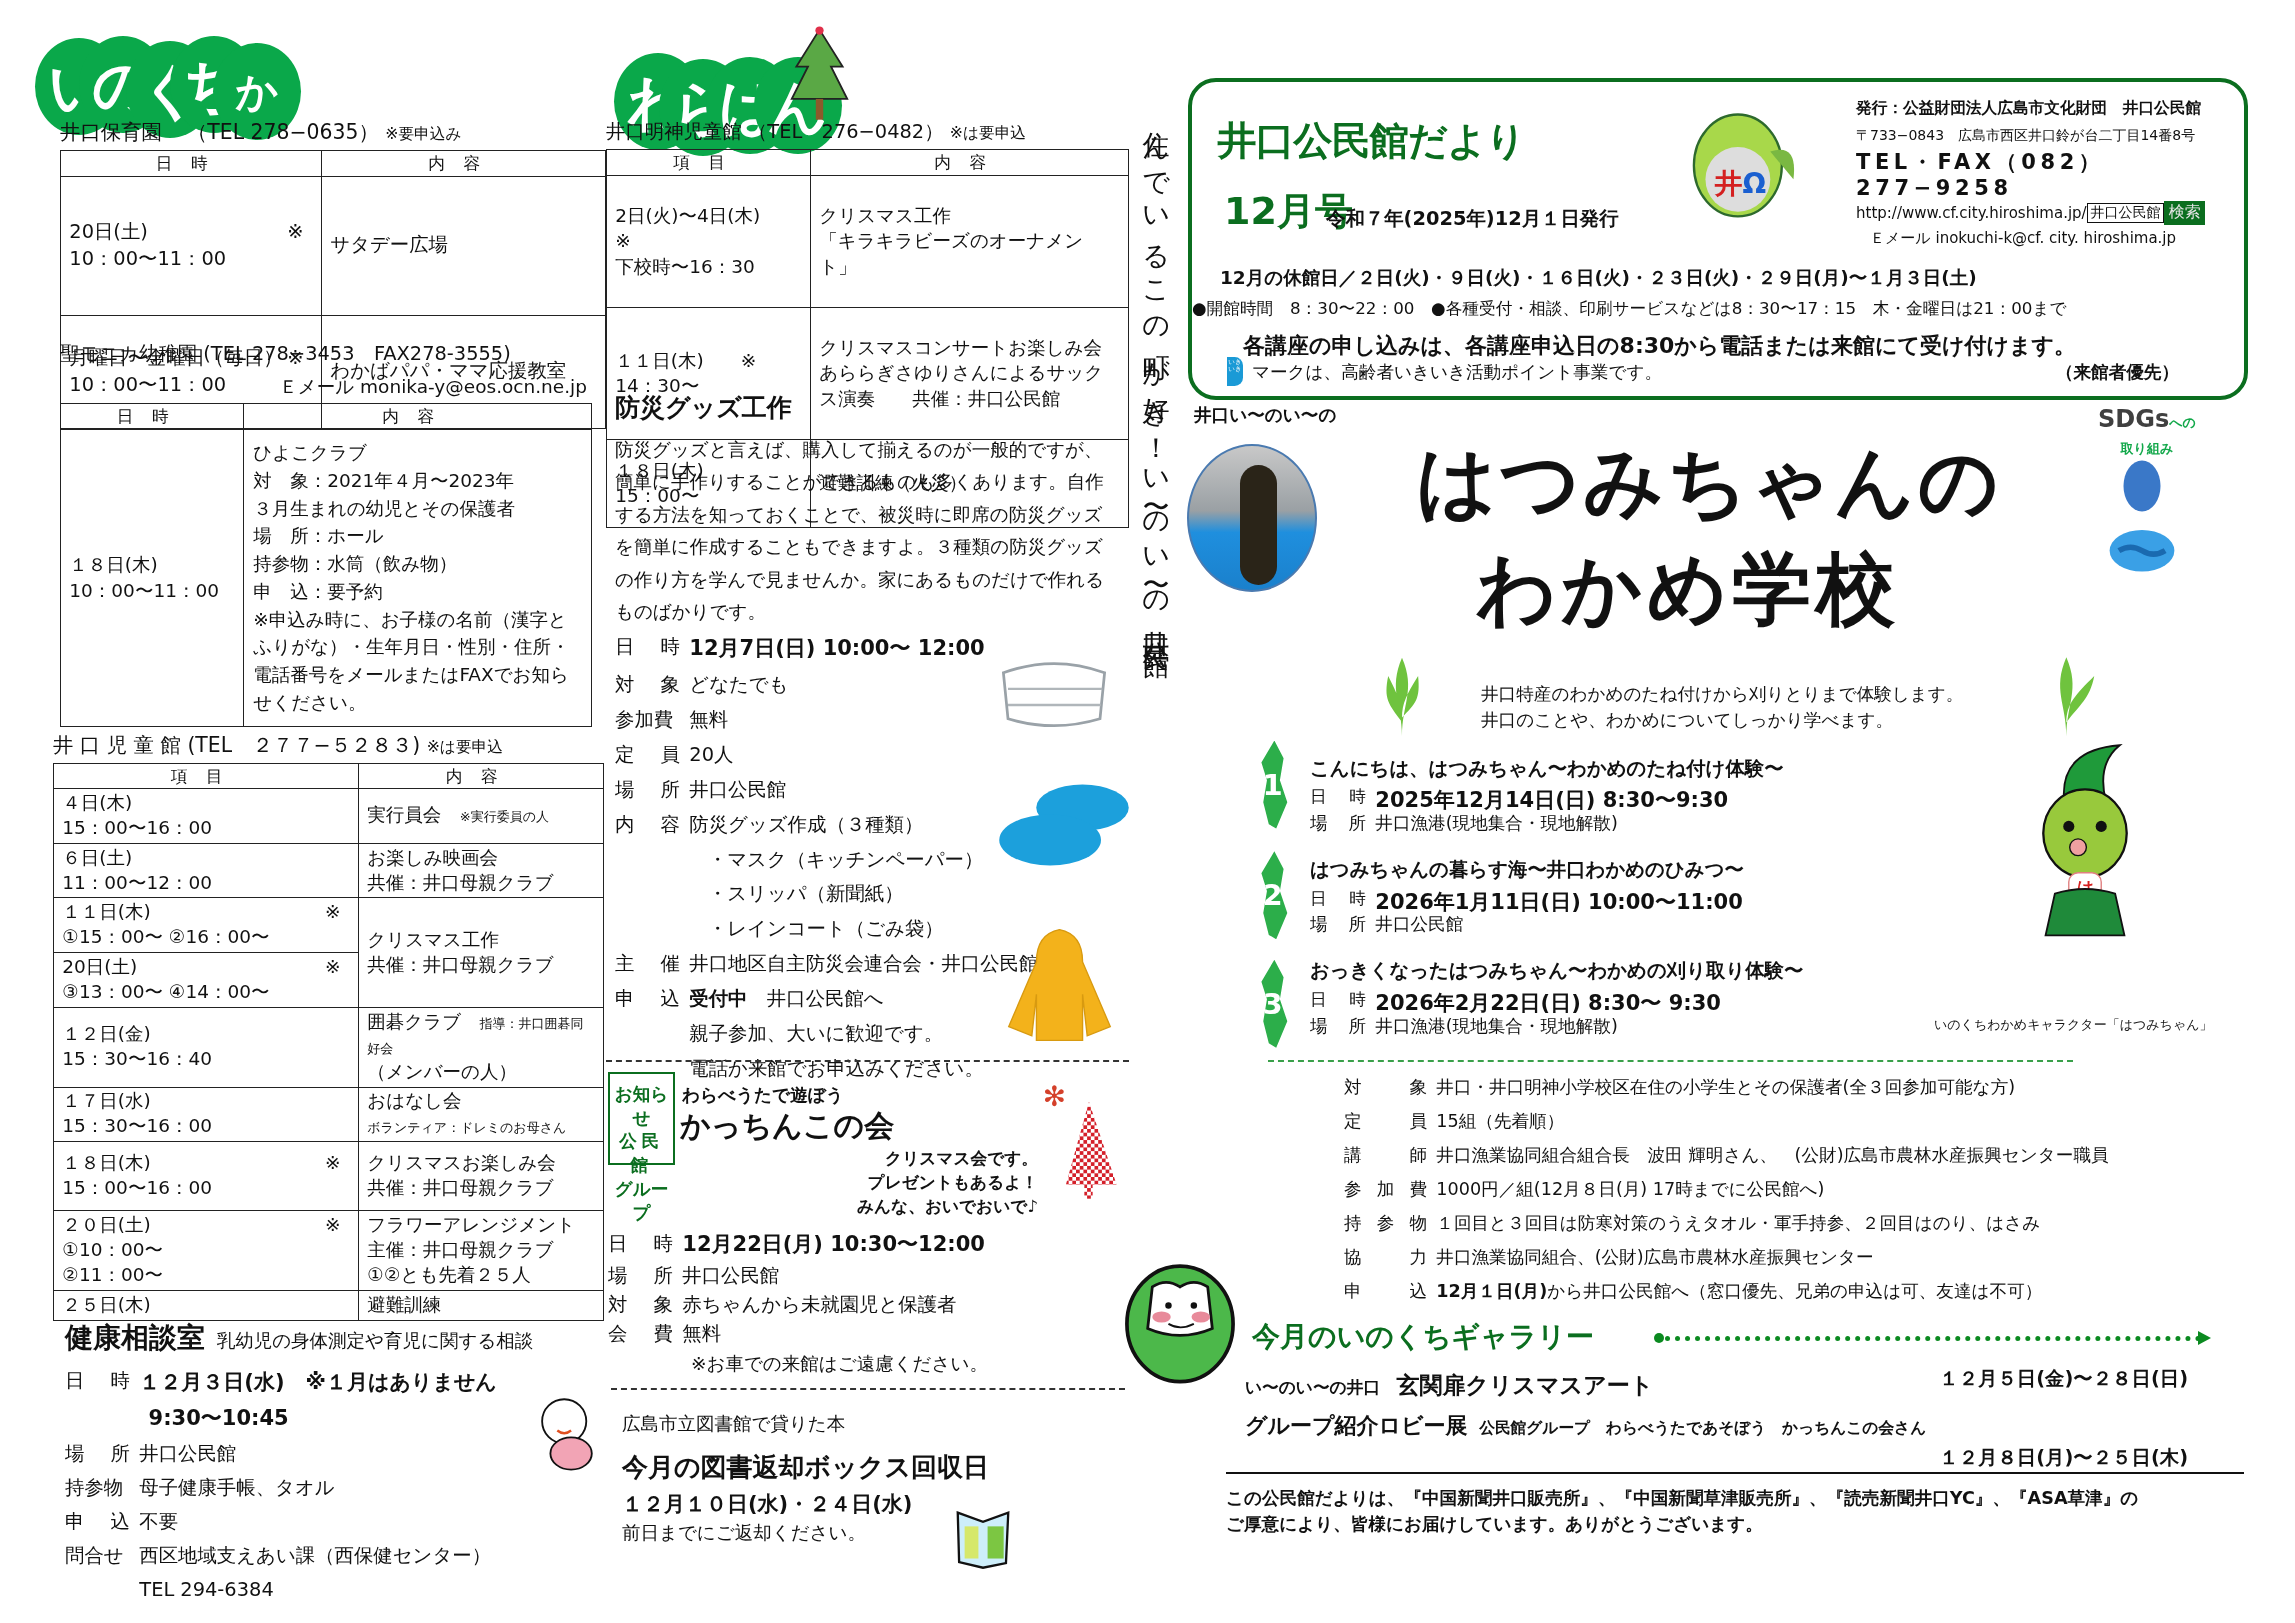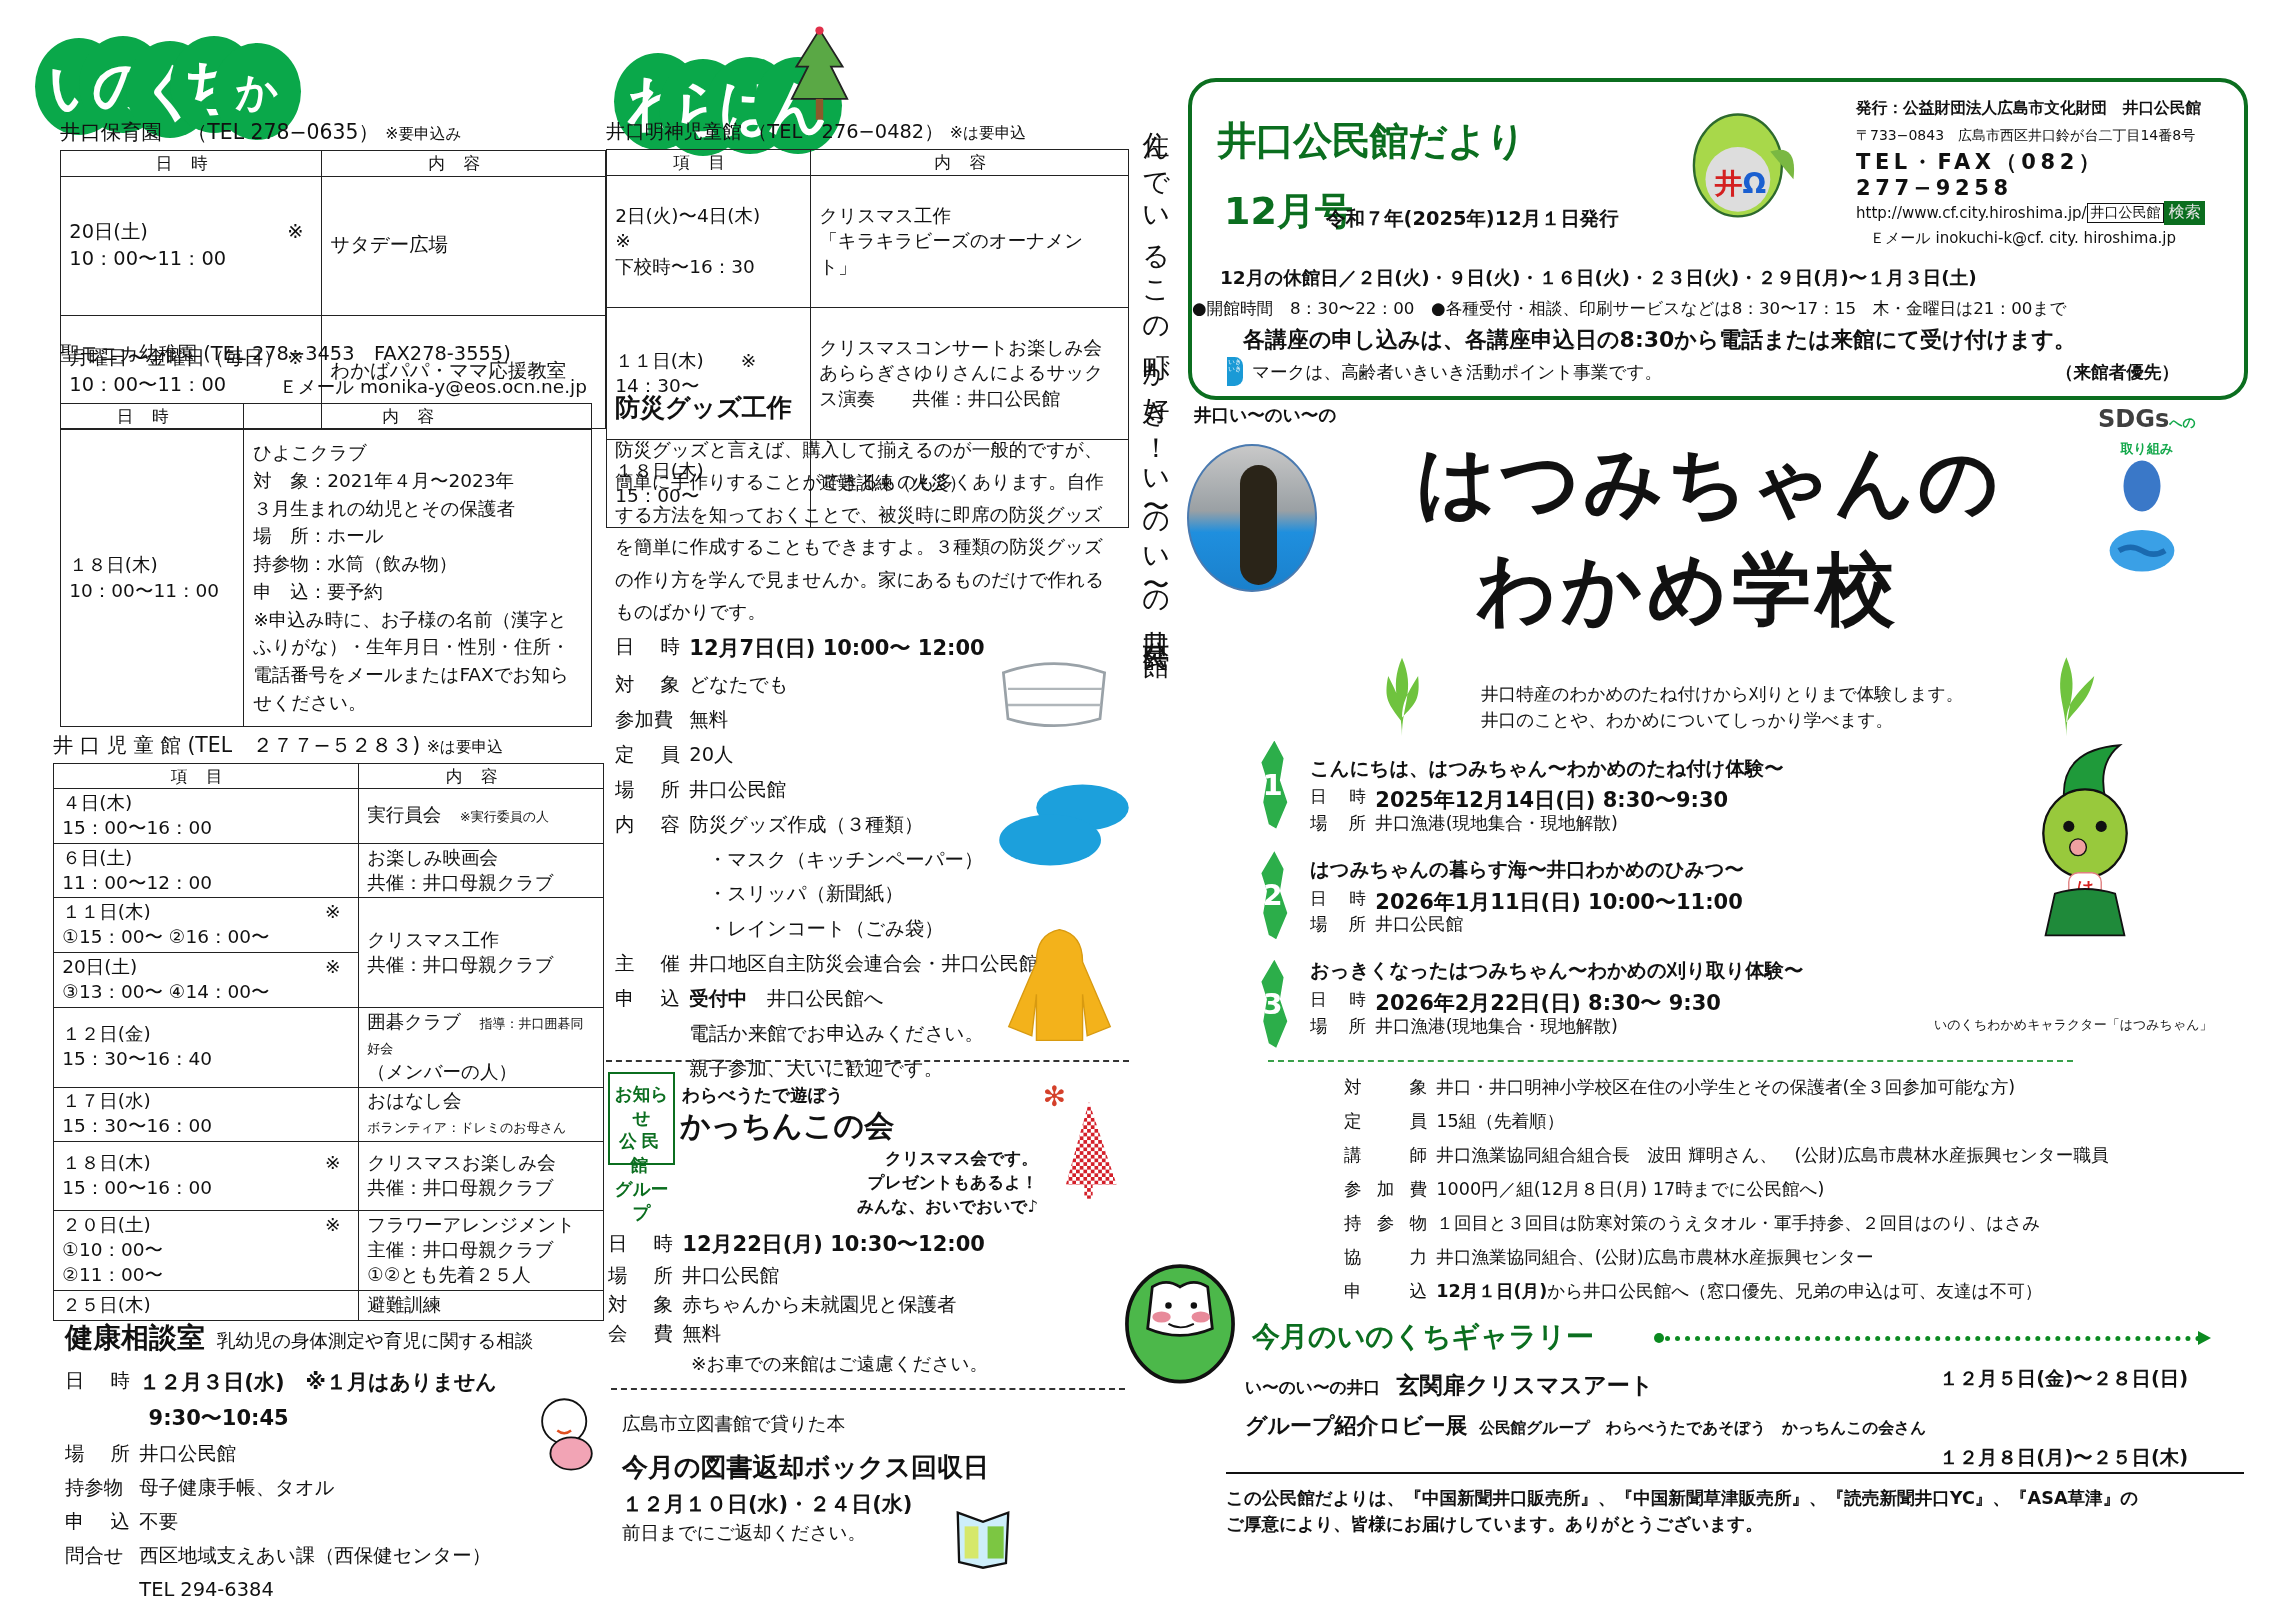--- a/index.html
+++ b/index.html
@@ -292,25 +292,25 @@
     <div class="row" style="line-height:1.8">
         <span class="lbl">
           <span>申</span>
           <span>込</span>
         </span>
         <span class="b">受付中</span>
         <span>　井口公民館へ</span>
       </div>
     <div class="row" style="line-height:1.8">
         <span class="lbl"></span>
+        <span>親子参加、大いに歓迎です。</span>
+      </div>
+    <div class="row" style="line-height:1.8">
+        <span class="lbl"></span>
         <span>電話か来館でお申込みください。</span>
-      </div>
-    <div class="row" style="line-height:1.8">
-        <span class="lbl"></span>
-        <span>親子参加、大いに歓迎です。</span>
       </div>
   </div>
   <svg class="abs" style="left:379px;top:268px" width="120" height="69" data-name="mask-icon" viewBox="0 0 260 150">
     <path d="M20 30 Q130 -10 240 30 L230 130 Q130 160 30 130 Z" fill="#fff" stroke="#9aa2a8" stroke-width="6"></path>
     <line x1="30" y1="65" x2="235" y2="65" stroke="#b0b6ba" stroke-width="5"></line>
     <line x1="30" y1="100" x2="232" y2="100" stroke="#b0b6ba" stroke-width="5"></line>
   </svg>
   <svg class="abs" style="left:375px;top:384px" width="148" height="93" data-name="slippers-icon" viewBox="0 0 320 200">
     <ellipse cx="200" cy="70" rx="100" ry="50" fill="#1ca0dc"></ellipse>
     <ellipse cx="130" cy="140" rx="110" ry="55" fill="#1ca0dc"></ellipse>
@@ -412,21 +412,21 @@
     <div class="b" style="font-size:21px;letter-spacing:4.6px;margin-top:2.8px" data-name="tel-fax">TEL・FAX（082）277−9258</div>
     <div style="font-size:15px;display:flex;align-items:center;margin-top:0.9px;white-space:nowrap" data-name="website-row">
       <span data-name="website-url">http://www.cf.city.hiroshima.jp/</span>
       <span style="border:1.4px solid #111;padding:0 2.8px;font-size:14px" data-name="search-input">井口公民館</span>
       <span style="background:#0b6e1f;color:#e5e5e5;padding:1.4px 4.6px;font-size:16px" data-name="search-button">検索</span>
     </div>
     <div style="font-size:15px;margin-top:4.6px;padding-left:14px" data-name="email">Ｅメール inokuchi-k@cf. city. hiroshima.jp</div>
   </div>
   <div class="abs b" style="left:28px;top:183px;font-size:18.5px;white-space:nowrap" data-name="closed-days">12月の休館日／２日(火)・９日(火)・１６日(火)・２３日(火)・２９日(月)〜１月３日(土)</div>
   <div class="abs" style="left:0;top:215px;font-size:16.7px;white-space:nowrap;color:#111" data-name="opening-hours">●開館時間　8：30〜22：00　●各種受付・相談、印刷サービスなどは8：30〜17：15　木・金曜日は21：00まで</div>
-  <div class="abs b" style="left:51px;top:243px;font-size:22px;white-space:nowrap" data-name="application-notice">各講座の申し込みは、各講座申込日の8:30から電話または来館にて受け付けます。</div>
+  <div class="abs b" style="left:51px;top:249px;font-size:22px;white-space:nowrap" data-name="application-notice">各講座の申し込みは、各講座申込日の8:30から電話または来館にて受け付けます。</div>
   <div class="abs" style="left:35px;top:275px;width:16px;height:29px;background:#1a9ad6;border-radius:0 8.3px 8.3px 0;color:#fff;font-size:6.5px;line-height:1.1;text-align:center;padding-top:1.9px" data-name="ikiiki-badge-icon">いきいき</div>
   <div class="abs" style="left:60px;top:278px;font-size:17.6px" data-name="ikiiki-text">マークは、高齢者いきいき活動ポイント事業です。</div>
   <div class="abs b" style="right:65px;top:278px;font-size:17.6px" data-name="priority-note">（来館者優先）</div>
 </div>
 
 <div class="abs b" style="left:1194px;top:403px;font-size:17.6px" data-name="wakame-kicker">井口い〜のい〜の</div>
 <div class="abs" style="left:2098px;top:405px;text-align:center" data-name="sdgs-label">
   <span class="b" style="font-size:24px;color:#404040">SDGs</span><span class="b" style="font-size:13px;color:#12a84a">への</span>
   <div class="b" style="font-size:13px;color:#12a84a;margin-top:7px">取り組み</div>
 </div>

